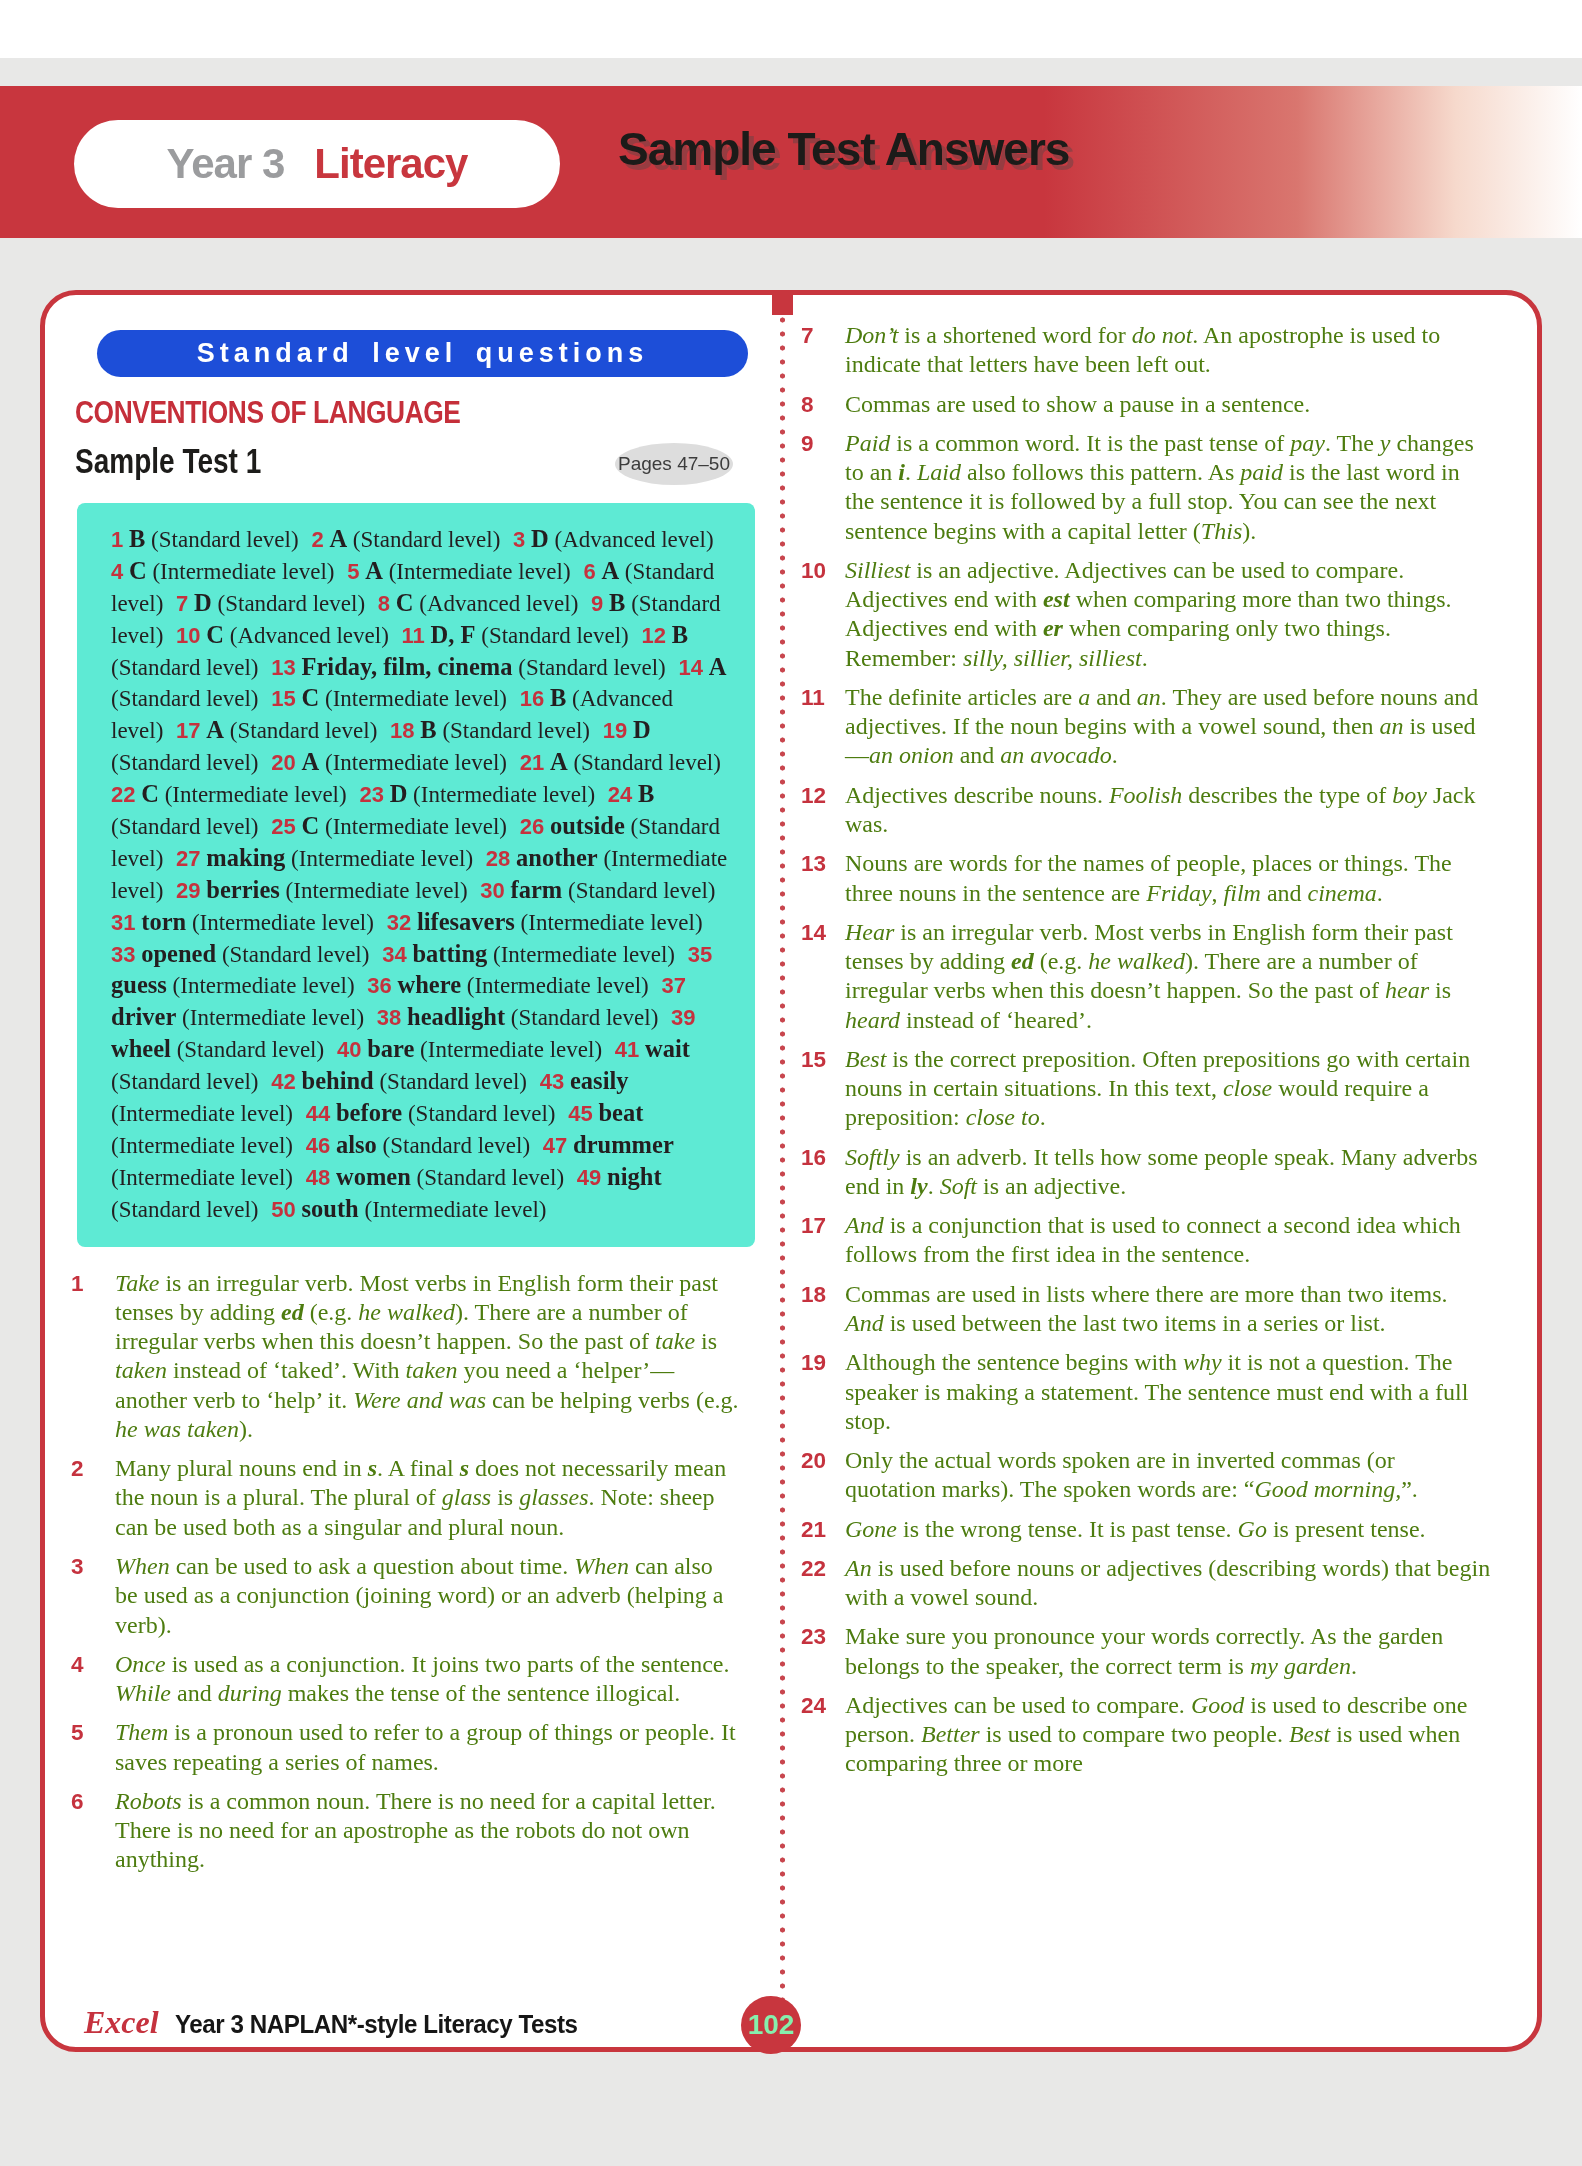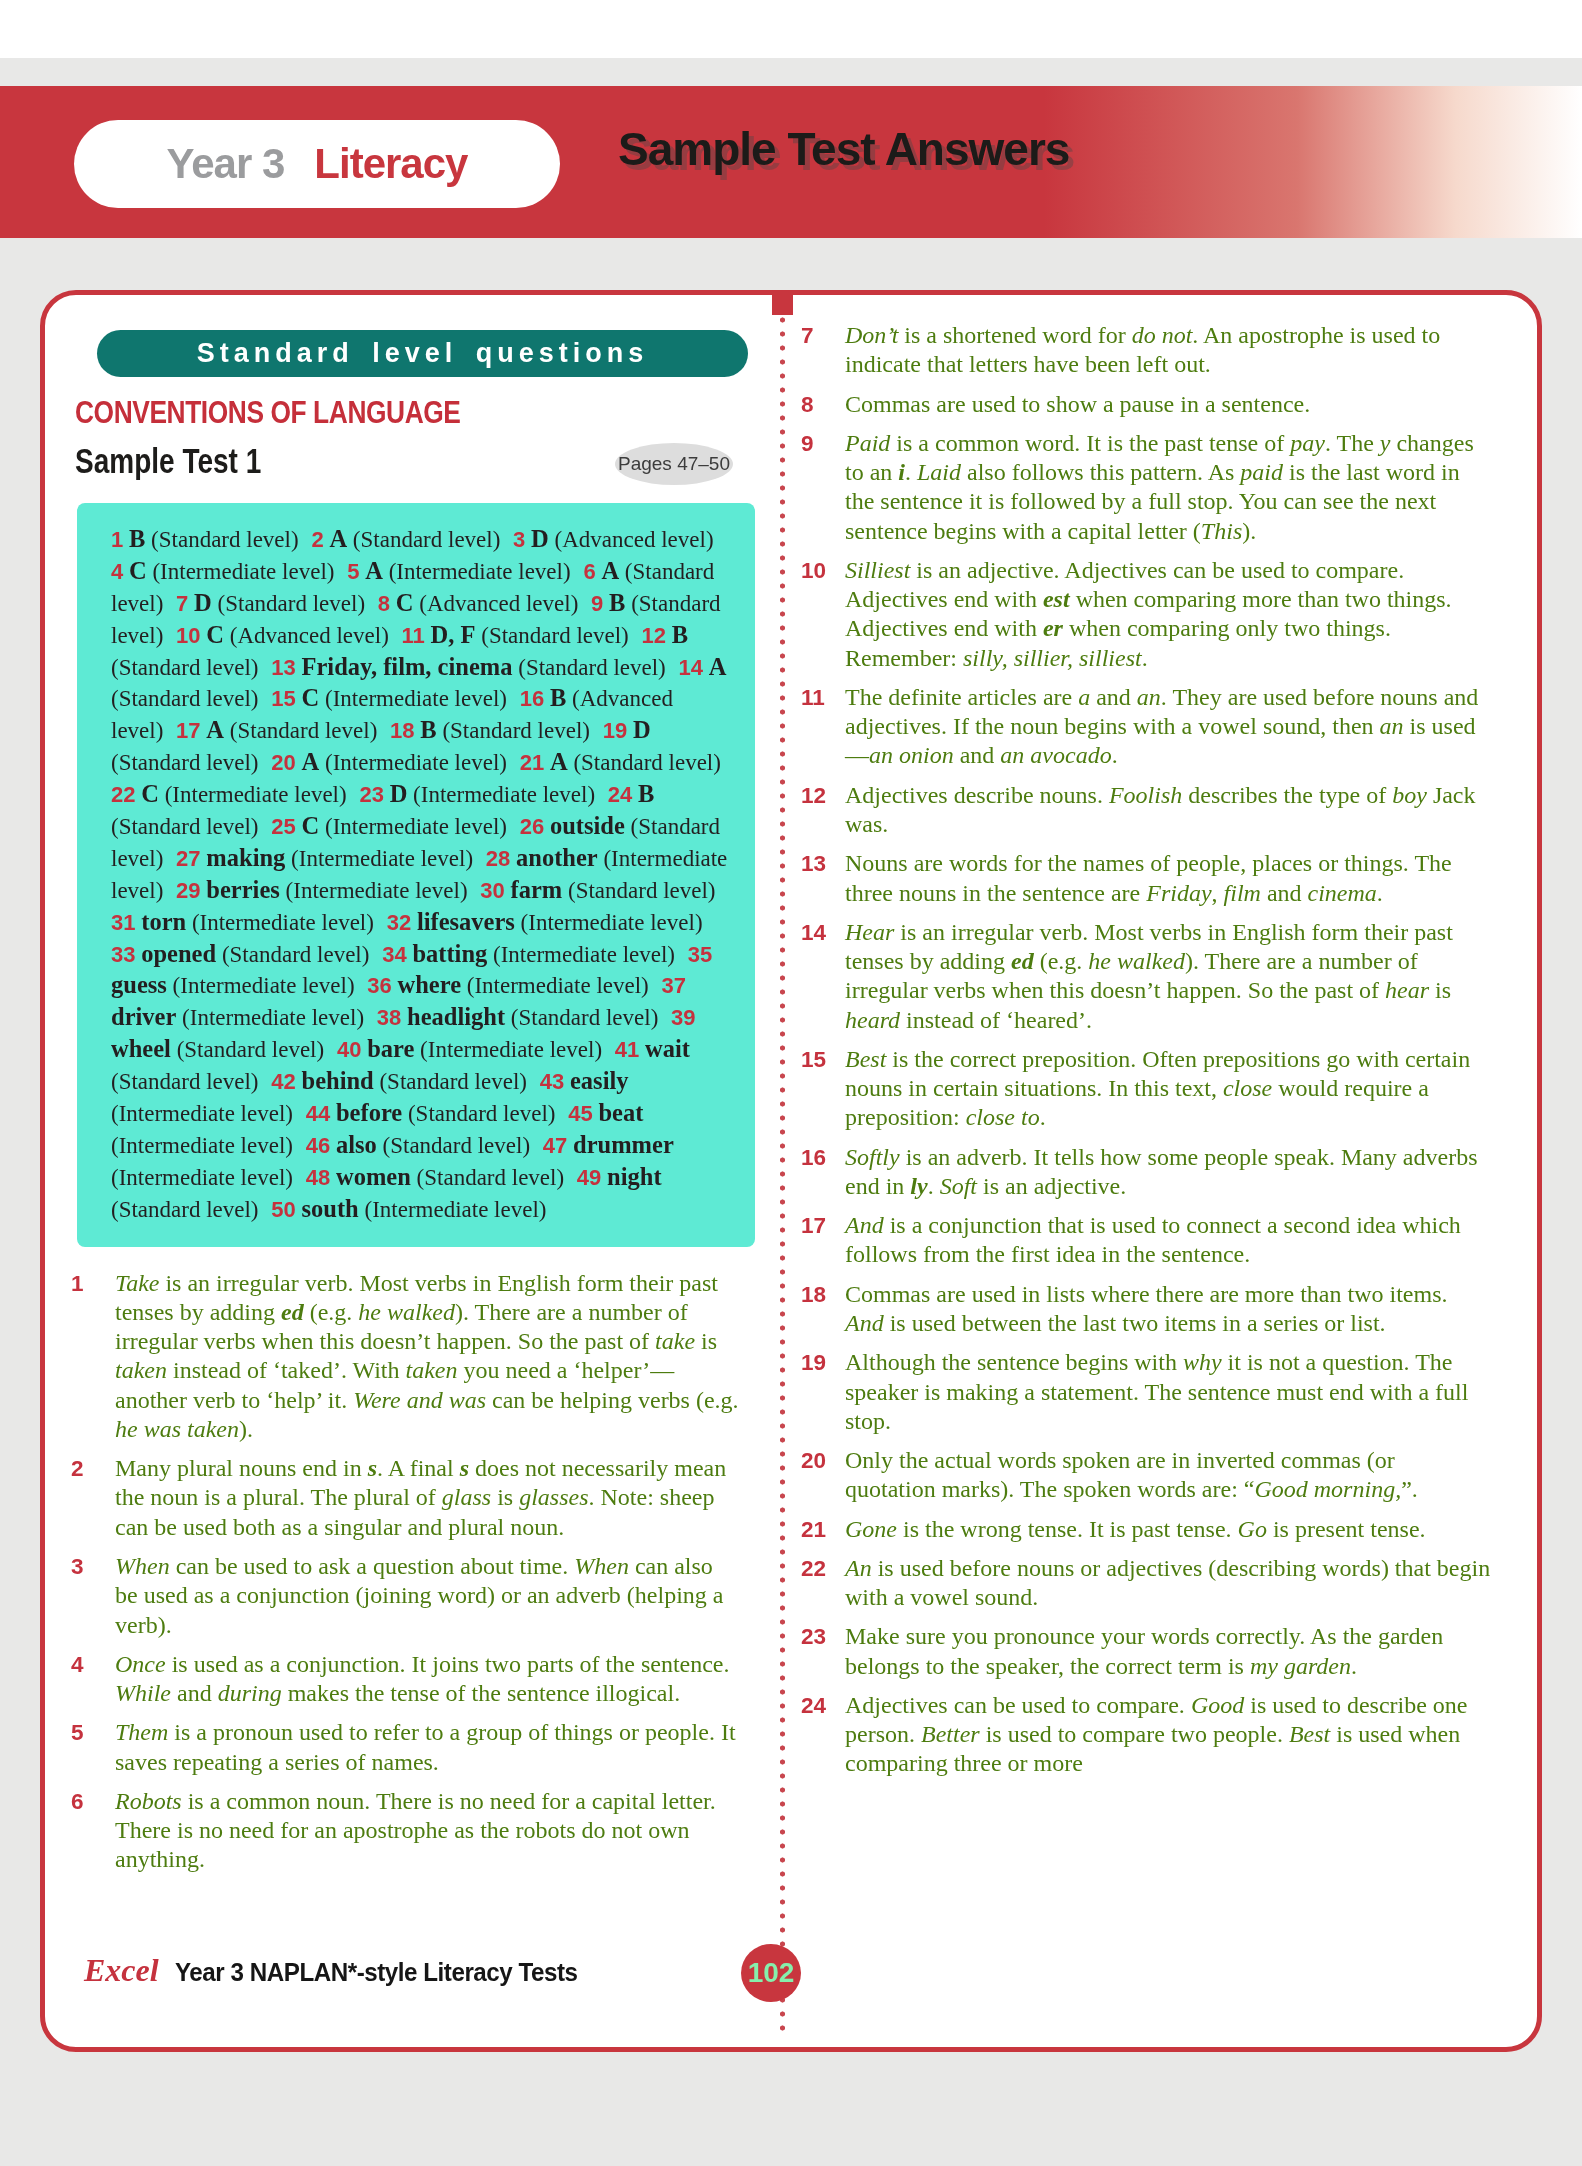--- a/index.html
+++ b/index.html
@@ -22,21 +22,21 @@
     border:5px solid #c8363e;border-radius:36px;}
   .divider{position:absolute;left:735px;top:18px;bottom:14px;width:5px;
     background-image:radial-gradient(circle,#c8464e 2.3px,rgba(0,0,0,0) 2.8px);
     background-size:5px 14px;background-repeat:repeat-y;}
   .divider-cap{position:absolute;left:727px;top:-2px;width:21px;height:22px;background:#c8363e;}
 
   .col{position:absolute;top:0;}
   .col.left{left:20px;width:682px;}
   .col.right{left:752px;width:706px;top:26px;}
 
-  .level-banner{margin:35px 0 0 32px;width:651px;height:47px;background:#0f766e;border-radius:24px;
+  .level-banner{margin:35px 0 0 32px;width:651px;height:47px;background:#1d4ed8;border-radius:24px;
     color:#ffffff;font-size:27px;font-weight:bold;letter-spacing:5px;word-spacing:6px;
     display:flex;align-items:center;justify-content:center;}
   .section-heading{margin:18px 0 0 10px;font-size:31px;font-weight:bold;color:#c52f3a;letter-spacing:-0.5px;
     transform:scaleX(0.85);transform-origin:left;white-space:nowrap;}
   .test-row{position:relative;margin:10px 0 0 10px;height:48px;}
   .test-title{margin:0;font-size:35px;font-weight:bold;color:#1d1c1a;transform:scaleX(0.8);
     transform-origin:left;white-space:nowrap;display:inline-block;}
   .pages-tab{position:absolute;right:14px;top:2px;width:118px;height:42px;background:#dddddd;
     border-radius:50%;display:flex;align-items:center;justify-content:center;
     font-size:19px;color:#3c3c3c;transform:scaleX(1);}
@@ -52,21 +52,21 @@
   .col.left ol.expl{margin:22px 0 0 6px;width:668px;}
   .col.right ol.expl{margin:0 0 0 4px;width:690px;}
   ol.expl li{display:flex;align-items:flex-start;margin-bottom:10px;}
   .q-num{flex:0 0 44px;font-family:"Liberation Sans",sans-serif;font-weight:bold;color:#c5323e;
     font-size:22.5px;padding-top:2px;}
   .q-text{flex:1;font-family:"Liberation Serif",serif;font-size:24px;line-height:1.22;color:#4d7c0f;}
   .it{font-style:italic;}
   .bd{font-weight:bold;}
 
   
-  .footer{position:absolute;left:0;top:1944px;width:1381px;height:64px;text-decoration:underline;}
+  .footer{position:absolute;left:0;top:1996px;width:1381px;height:64px;text-decoration:underline;}
   .footer-left{position:absolute;left:84px;top:8px;display:flex;align-items:baseline;}
   .brand{font-family:"Liberation Serif",serif;font-style:italic;font-weight:bold;font-size:32px;color:#c5323e;}
   .booktitle{margin-left:16px;font-size:26px;font-weight:bold;color:#161616;letter-spacing:-0.5px;
     transform:scaleX(0.93);transform-origin:left;white-space:nowrap;}
   .page-badge{position:absolute;left:741px;top:0;width:60px;height:58px;border-radius:50%;background:#c8363e;
     color:#86efac;font-size:28px;font-weight:bold;display:flex;align-items:center;justify-content:center;}
 </style>
 </head>
 <body>
 

